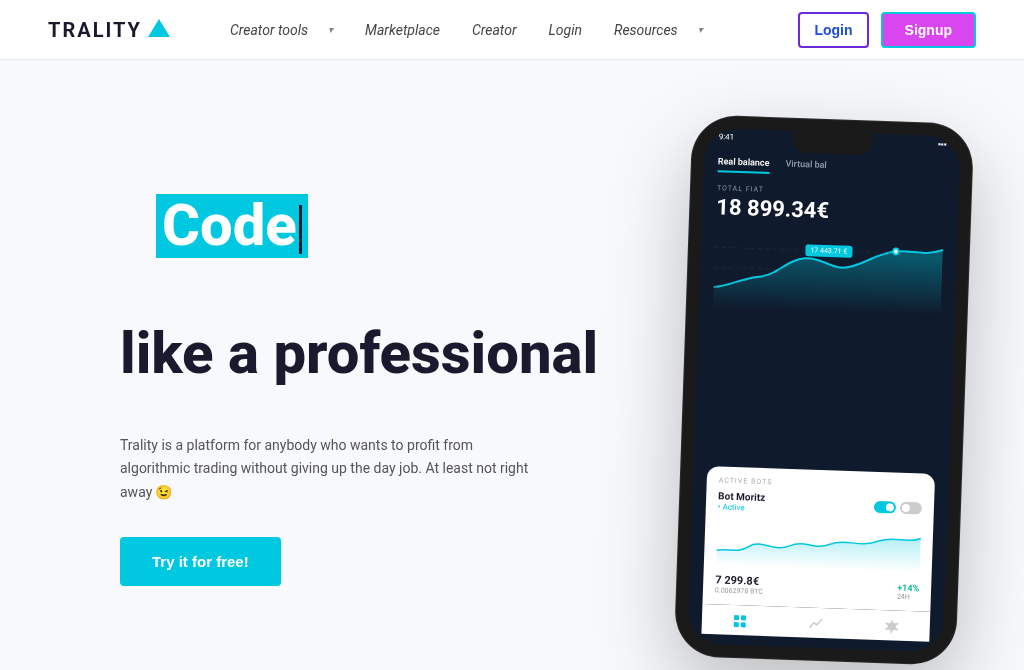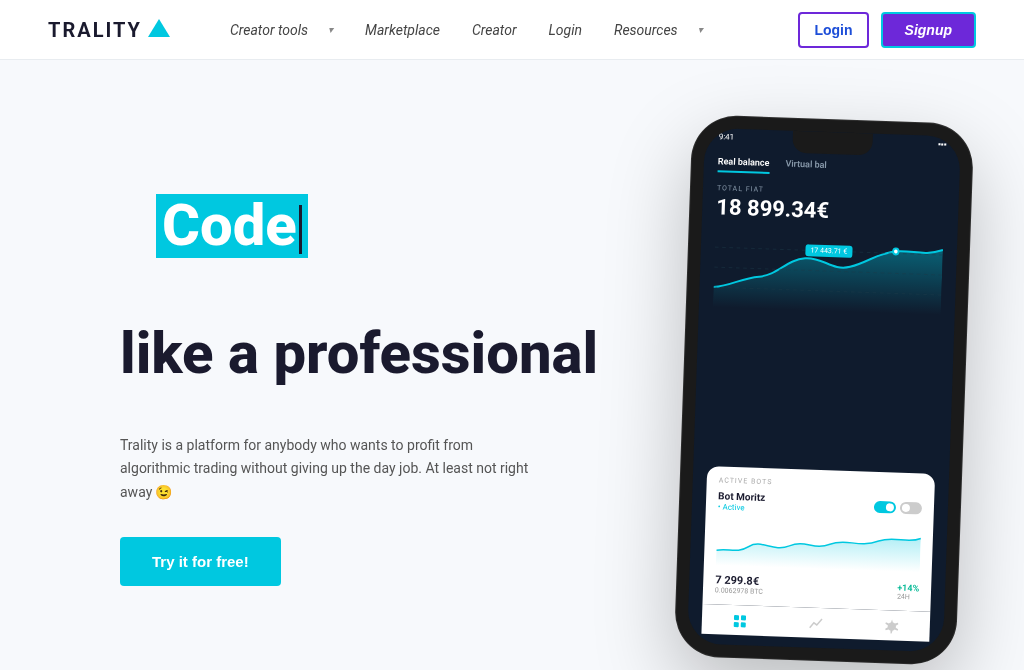--- a/index.html
+++ b/index.html
@@ -75,26 +75,25 @@
       background: transparent;
       border-radius: 4px;
       font-size: 14px;
       font-weight: 600;
       cursor: pointer;
     }
     .btn-signup {
       padding: 8px 22px;
       border: 2px solid #00c8e0;
       color: #fff;
-      background: #6d28d9;
+      background: #d946ef;
       border-radius: 4px;
       font-size: 14px;
       font-weight: 600;
       cursor: pointer;
-      font-style: italic;
     }
 
     
     .hero {
       display: flex;
       align-items: center;
       justify-content: space-between;
       padding: 60px 80px 40px 120px;
       background: #f7f9fc;
       min-height: 600px;

